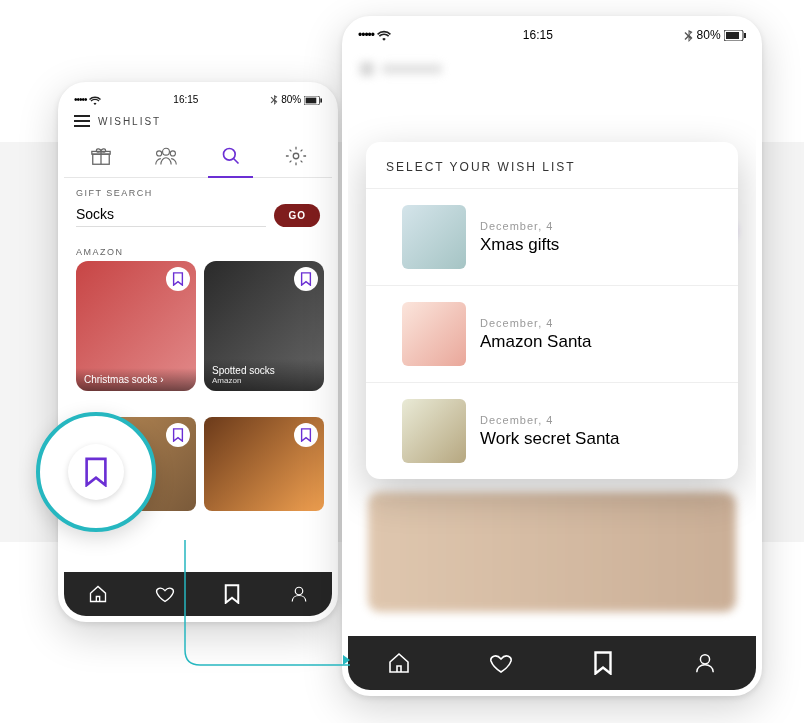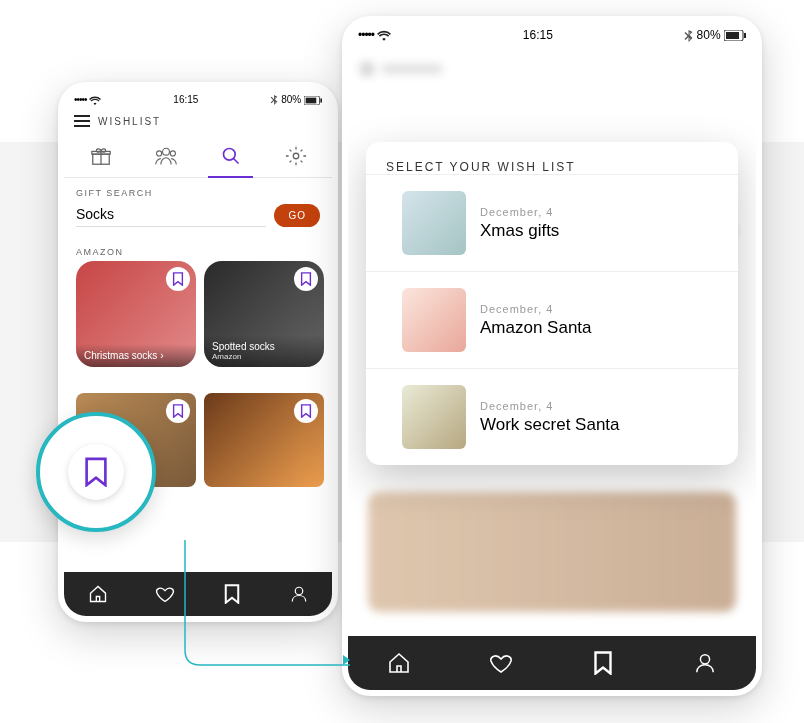--- a/index.html
+++ b/index.html
@@ -14,41 +14,41 @@
   .hdr{display:flex;align-items:flex-end;gap:8px;padding:4px 10px 6px}
   .hdr .burger{display:flex;flex-direction:column;gap:3px}
   .hdr .burger span{display:block;width:16px;height:2px;background:#222}
   .hdr .title{font-size:10px;letter-spacing:2px;color:#444}
   .tabs{display:flex;justify-content:space-around;padding:6px 4px 0;border-bottom:1px solid #e6e6e6}
   .tab{flex:1;display:flex;align-items:center;justify-content:center;padding:6px 0 10px;position:relative}
   .tab.active::after{content:"";position:absolute;bottom:-1px;left:10px;right:10px;height:2px;background:#6b2fd4}
   .sec-lbl{font-size:9px;letter-spacing:1.5px;color:#666;padding:10px 12px 4px}
   .searchrow{display:flex;align-items:flex-end;gap:8px;padding:0 12px 10px}
   .searchrow input{flex:1;border:none;border-bottom:1px solid #ddd;font-size:14px;padding:4px 0;outline:none}
-  .go{background:#c2410c;color:#fff;border:none;border-radius:999px;font-size:10px;font-weight:400;letter-spacing:1px;padding:6px 14px}
+  .go{background:#7f1d1d;color:#fff;border:none;border-radius:999px;font-size:10px;font-weight:700;letter-spacing:1px;padding:6px 14px}
   .cards{display:flex;gap:8px;padding:0 12px 14px;overflow:hidden}
-  .card{position:relative;flex:0 0 120px;height:106px;border-radius:18px;overflow:hidden;background:linear-gradient(135deg,#c74545,#e28a8a)}
+  .card{position:relative;flex:0 0 120px;height:130px;border-radius:12px;overflow:hidden;background:linear-gradient(135deg,#c74545,#e28a8a)}
   .card.c2{background:linear-gradient(135deg,#2a2a2a,#666)}
   .card .bk{position:absolute;top:6px;right:6px;width:24px;height:24px;border-radius:50%;background:#fff;display:flex;align-items:center;justify-content:center}
   .card .cap{position:absolute;left:0;right:0;bottom:0;color:#fff;padding:6px 8px;font-size:10px;background:linear-gradient(transparent,rgba(0,0,0,.5))}
   .card .cap .sub{font-size:8px;opacity:.85}
   .cards2{display:flex;gap:8px;padding:12px 12px 0}
   .thumb{position:relative;flex:0 0 120px;height:94px;border-radius:8px;background:linear-gradient(135deg,#b98a55,#7a5a3a);overflow:hidden}
   .thumb.t2{background:linear-gradient(135deg,#6b3a1a,#f0a050)}
   .thumb .bk{position:absolute;top:6px;right:6px;width:24px;height:24px;border-radius:50%;background:#fff;display:flex;align-items:center;justify-content:center}
   .botnav{position:absolute;left:0;right:0;bottom:0;height:44px;background:#262626;display:flex}
   .botnav .nb{flex:1;display:flex;align-items:center;justify-content:center}
   
   .r-blur{position:absolute;inset:0;filter:blur(4px);opacity:.6}
   .r-blur .rb1{position:absolute;left:12px;top:40px;width:14px;height:14px;background:#bbb;border-radius:3px}
   .r-blur .rb2{position:absolute;left:34px;top:42px;width:60px;height:10px;background:#ccc;border-radius:3px}
   .r-blur .rb3{position:absolute;left:20px;top:470px;right:20px;height:120px;border-radius:12px;background:linear-gradient(90deg,#caa27a,#a87a52)}
   .r-blur .rb4{position:absolute;right:22px;top:200px;width:18px;height:18px;border-radius:50%;background:#6b2fd4}
   .modal{position:absolute;left:18px;right:18px;top:120px;background:#fff;border-radius:14px;box-shadow:0 14px 40px rgba(0,0,0,.22)}
-  .modal .mtitle{padding:18px 20px 0;font-size:12px;letter-spacing:2px;color:#333;border-bottom:1px solid #eee}
+  .modal .mtitle{padding:18px 20px 14px;font-size:12px;letter-spacing:2px;color:#333;border-bottom:1px solid #eee}
   .mrow{display:flex;align-items:center;gap:14px;padding:16px 36px;border-bottom:1px solid #eee}
   .mrow:last-child{border-bottom:none}
   .mimg{width:64px;height:64px;border-radius:6px;background:linear-gradient(135deg,#d4e4ea,#a5c4c4)}
   .mimg.i2{background:linear-gradient(135deg,#fbe5dc,#e9a79a)}
   .mimg.i3{background:linear-gradient(135deg,#e9ead6,#b6a780)}
   .mrow .date{font-size:11px;letter-spacing:1px;color:#9a9a9a;margin-bottom:3px}
   .mrow .name{font-size:17px;color:#000000}
   
   .hilite{position:absolute;left:36px;top:412px;width:120px;height:120px;border:4px solid #26b7c0;border-radius:50%;background:#fff;box-shadow:0 6px 20px rgba(0,0,0,.15);display:flex;align-items:center;justify-content:center;z-index:10}
   .hilite .inner{width:56px;height:56px;border-radius:50%;background:#fff;box-shadow:0 2px 6px rgba(0,0,0,.15);display:flex;align-items:center;justify-content:center}

